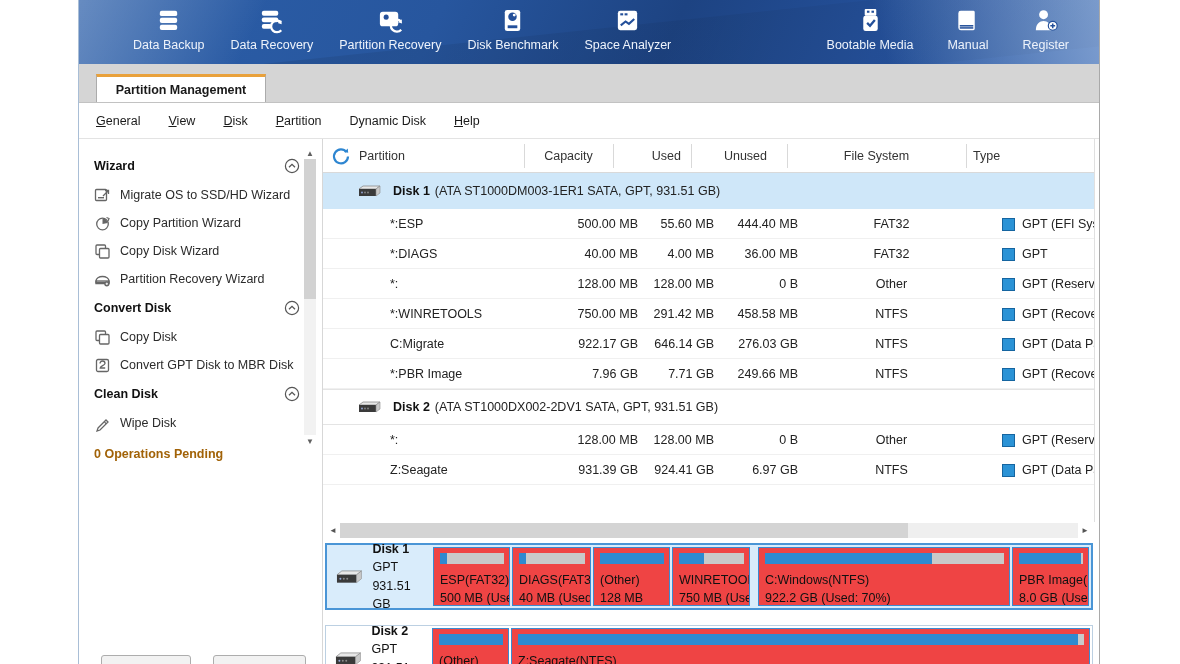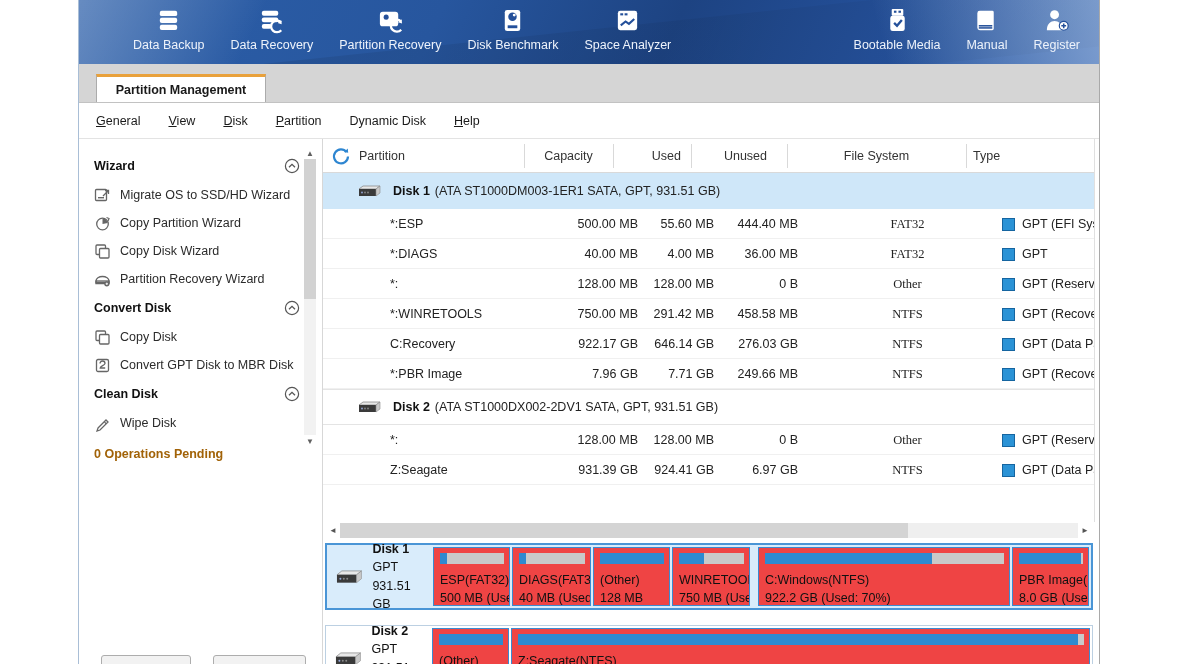--- a/index.html
+++ b/index.html
@@ -13,21 +13,21 @@
     background:
       linear-gradient(115deg, rgba(255,255,255,0.28) 0%, rgba(255,255,255,0.0) 18%),
       linear-gradient(255deg, rgba(140,170,215,0.85) 0%, rgba(140,170,215,0.0) 22%),
       linear-gradient(115deg, #2c5fa9 0%, #27569e 35%, #1d4382 58%, #24509a 78%, #2a5aa6 100%);
     display:flex; align-items:stretch; }
   .toolbar::after { content:""; position:absolute; left:-40px; top:18px; width:130%; height:70px;
       background:linear-gradient(115deg, rgba(0,0,0,0.10), rgba(0,0,0,0)); transform:rotate(-6deg); pointer-events:none; }
   .tb-group { display:flex; z-index:2; }
   .tb-left { padding-left:10px;margin-left:31px; }
   .tb-spacer { flex:1; }
-  .tb-right { padding-right:6px; }
+  .tb-right { padding-right:17px;gap:8px; }
   .tb-item { display:flex; flex-direction:column; align-items:center; justify-content:flex-start;
              padding:7px 13px 4px 13px; cursor:pointer; }
   .tb-item svg { width:27px; height:27px; display:block; }
   .tb-label { margin-top:4px; font-size:12.5px; color:#eef3fb; white-space:nowrap; }
 
   
   .tabstrip { position:relative; height:39px; background:#d5d5d5; border-bottom:1px solid #c2c2c2; }
   .tab { position:absolute; left:17px; bottom:0; height:28px; width:170px; background:#ffffff;
          border:1px solid #ababab; border-bottom:none; border-top:3px solid #e9a13b;
          display:flex; align-items:center; justify-content:center; }
@@ -78,21 +78,21 @@
   .disk-title { font-size:12.5px; font-weight:bold; color:#111; margin-right:5px; }
   .disk-sub { font-size:12.5px; color:#222; }
 
   .p-row { position:relative; height:30px; border-bottom:1px solid #f0f0f0; }
   .p-cell { position:absolute; top:0; height:30px; display:flex; align-items:center;
             font-size:12.5px; color:#222; white-space:nowrap;margin-left:31px; }
   .c-name { left:36px; }
   .c-cap { left:171px; width:113px; justify-content:flex-end; }
   .c-used { left:284px; width:76px; justify-content:flex-end; }
   .c-unused { left:360px; width:84px; justify-content:flex-end; }
-  .c-fs { left:464px; width:179px; justify-content:center;font-family:Liberation Serif, serif; }
+  .c-fs { left:448px; width:179px; justify-content:center; }
   .c-type { left:648px; }
   .type-square { width:13px; height:13px; background:#2b93d6; border:1px solid #1565a0; margin-right:7px; flex:none; }
 
   
   .hscroll { position:absolute; left:3px; top:384px; width:766px; height:15px; display:flex; align-items:center; }
   .h-arrow { width:14px; height:15px; font-size:8px; color:#555; display:flex; align-items:center; justify-content:center; }
   .h-track { position:relative; flex:1; height:15px; background:#efefef; }
   .h-thumb { position:absolute; left:0; top:0; height:15px; width:77%; background:#d4d4d4; }
 
   
@@ -425,21 +425,21 @@
             <span class="p-cell c-cap">750.00 MB</span>
             <span class="p-cell c-used">291.42 MB</span>
             <span class="p-cell c-unused">458.58 MB</span>
             <span class="p-cell c-fs">NTFS</span>
             <span class="p-cell c-type">
                 <span class="type-square"></span>
                 <span>GPT (Recovery Partition)</span>
               </span>
           </div>
           <div class="p-row">
-            <span class="p-cell c-name">C:Recovery</span>
+            <span class="p-cell c-name">C:Migrate</span>
             <span class="p-cell c-cap">922.17 GB</span>
             <span class="p-cell c-used">646.14 GB</span>
             <span class="p-cell c-unused">276.03 GB</span>
             <span class="p-cell c-fs">NTFS</span>
             <span class="p-cell c-type">
                 <span class="type-square"></span>
                 <span>GPT (Data Partition)</span>
               </span>
           </div>
           <div class="p-row">

